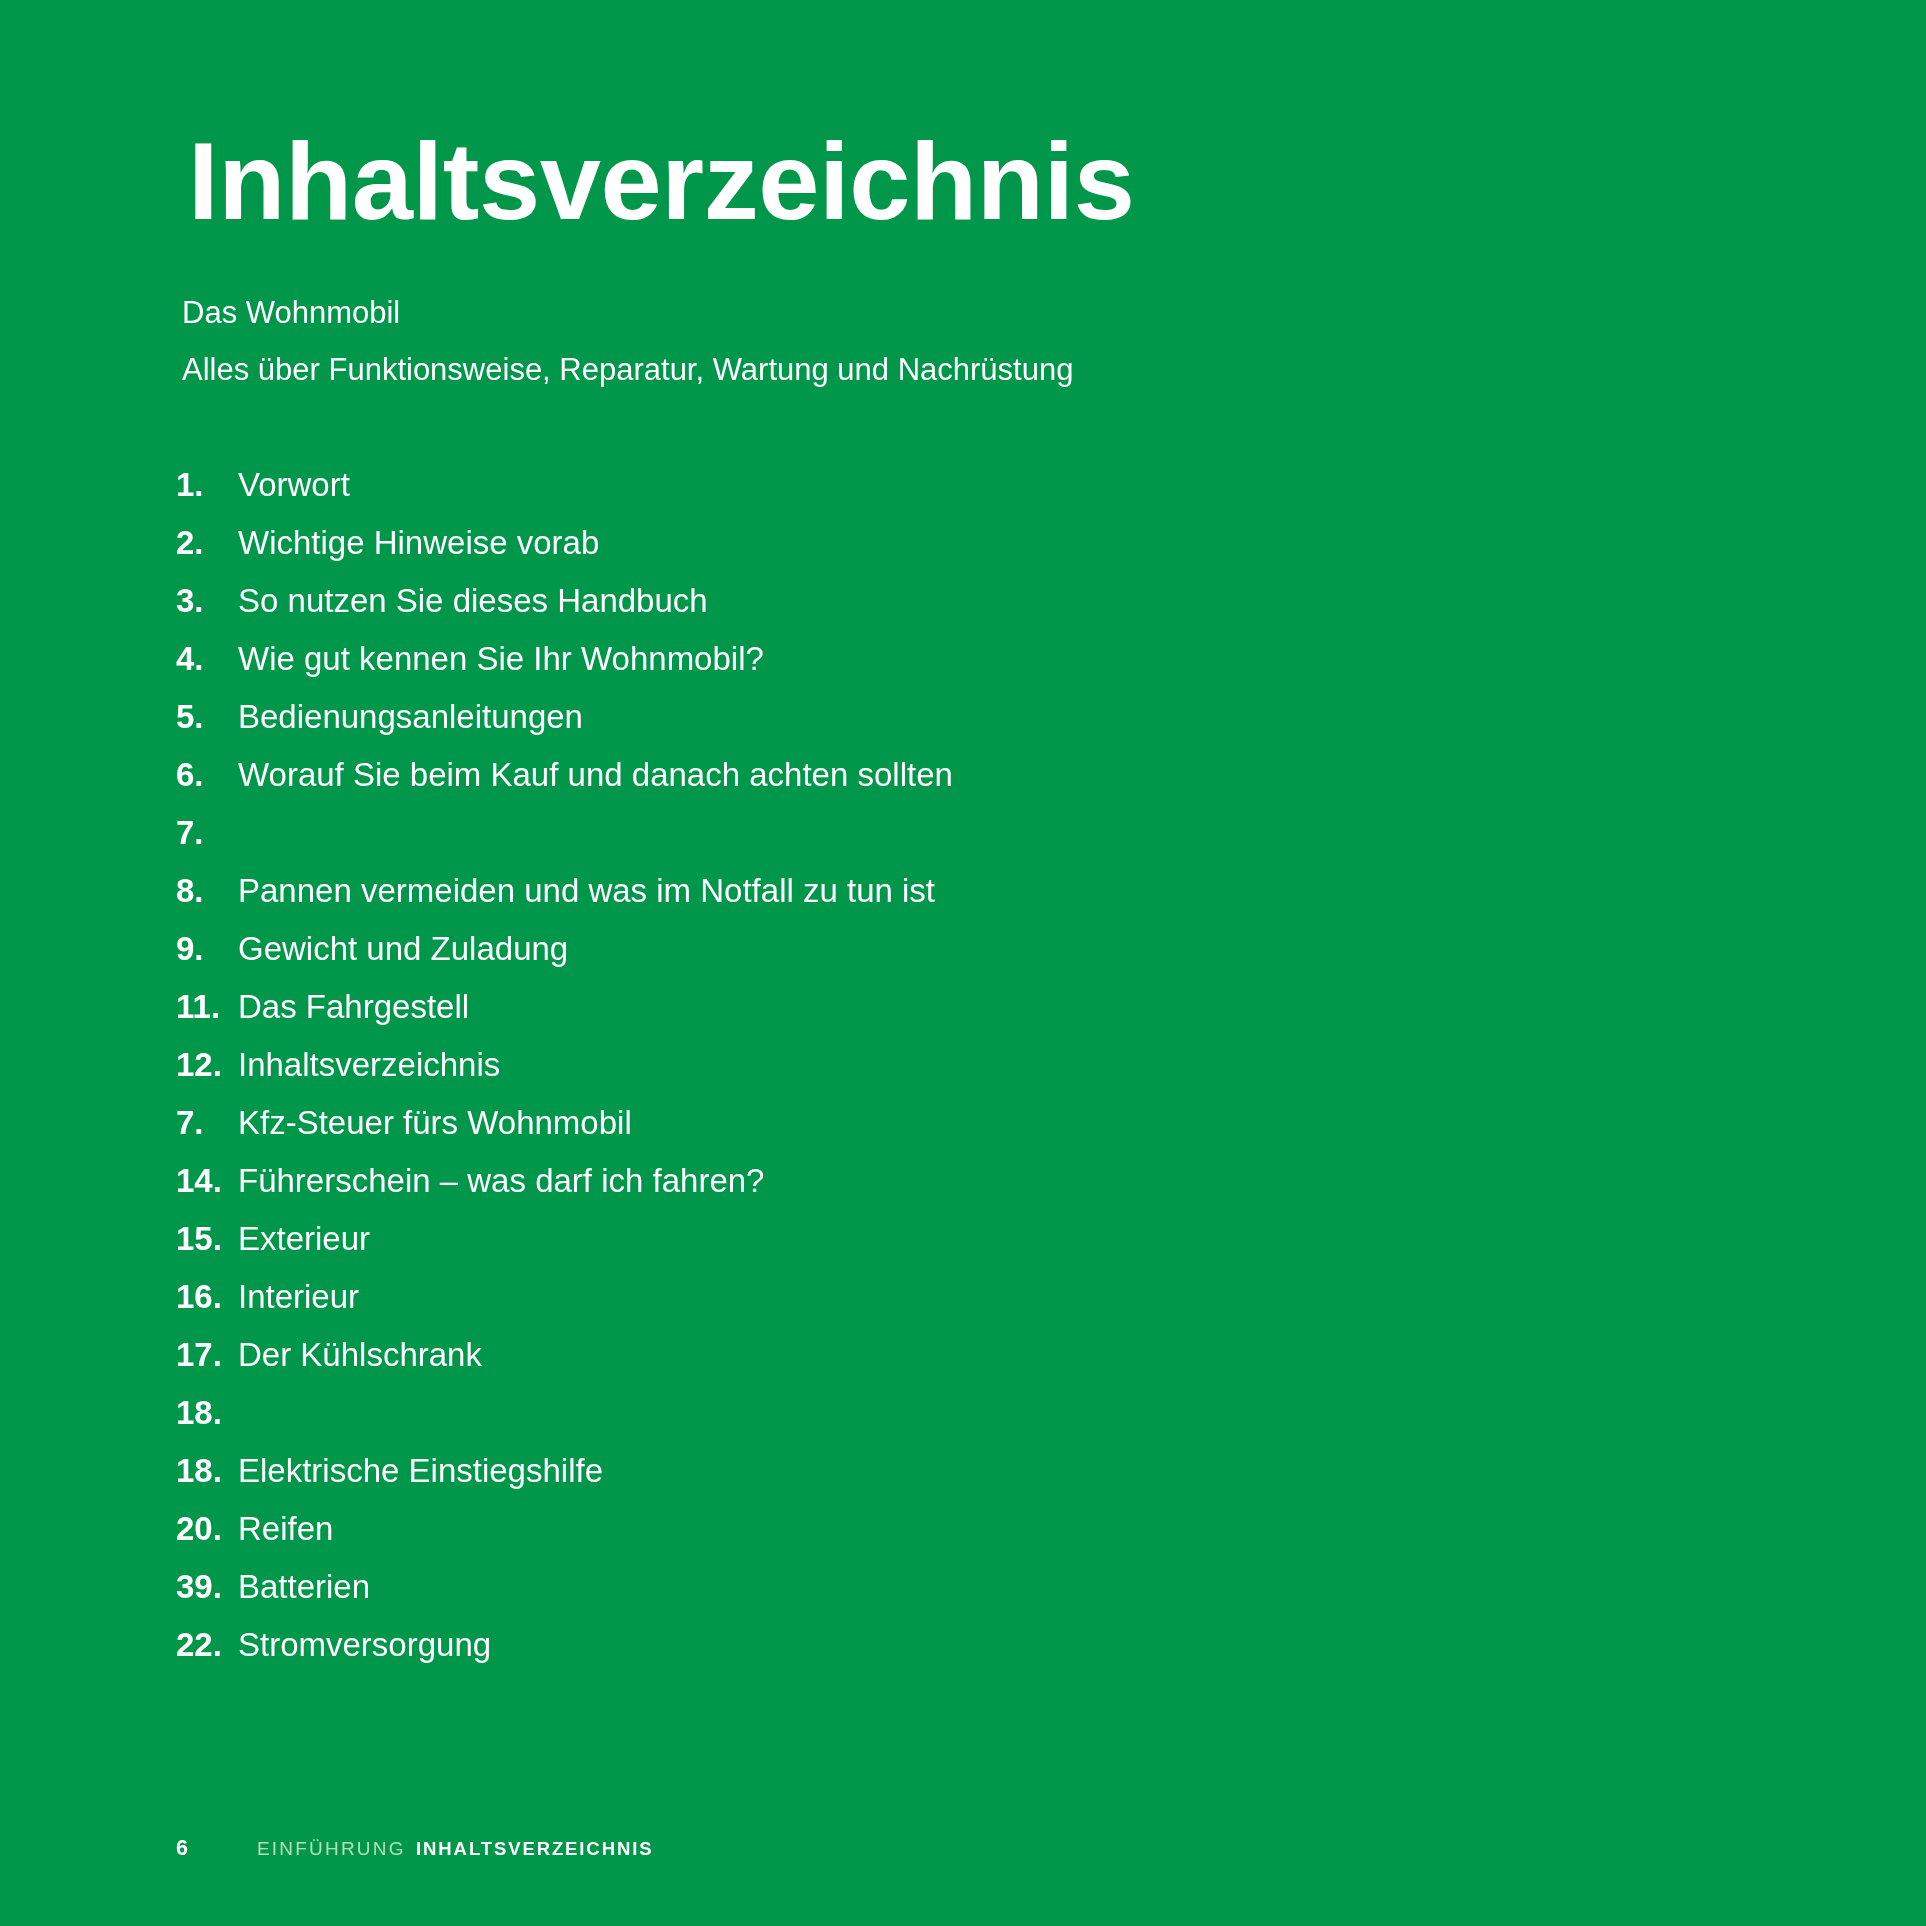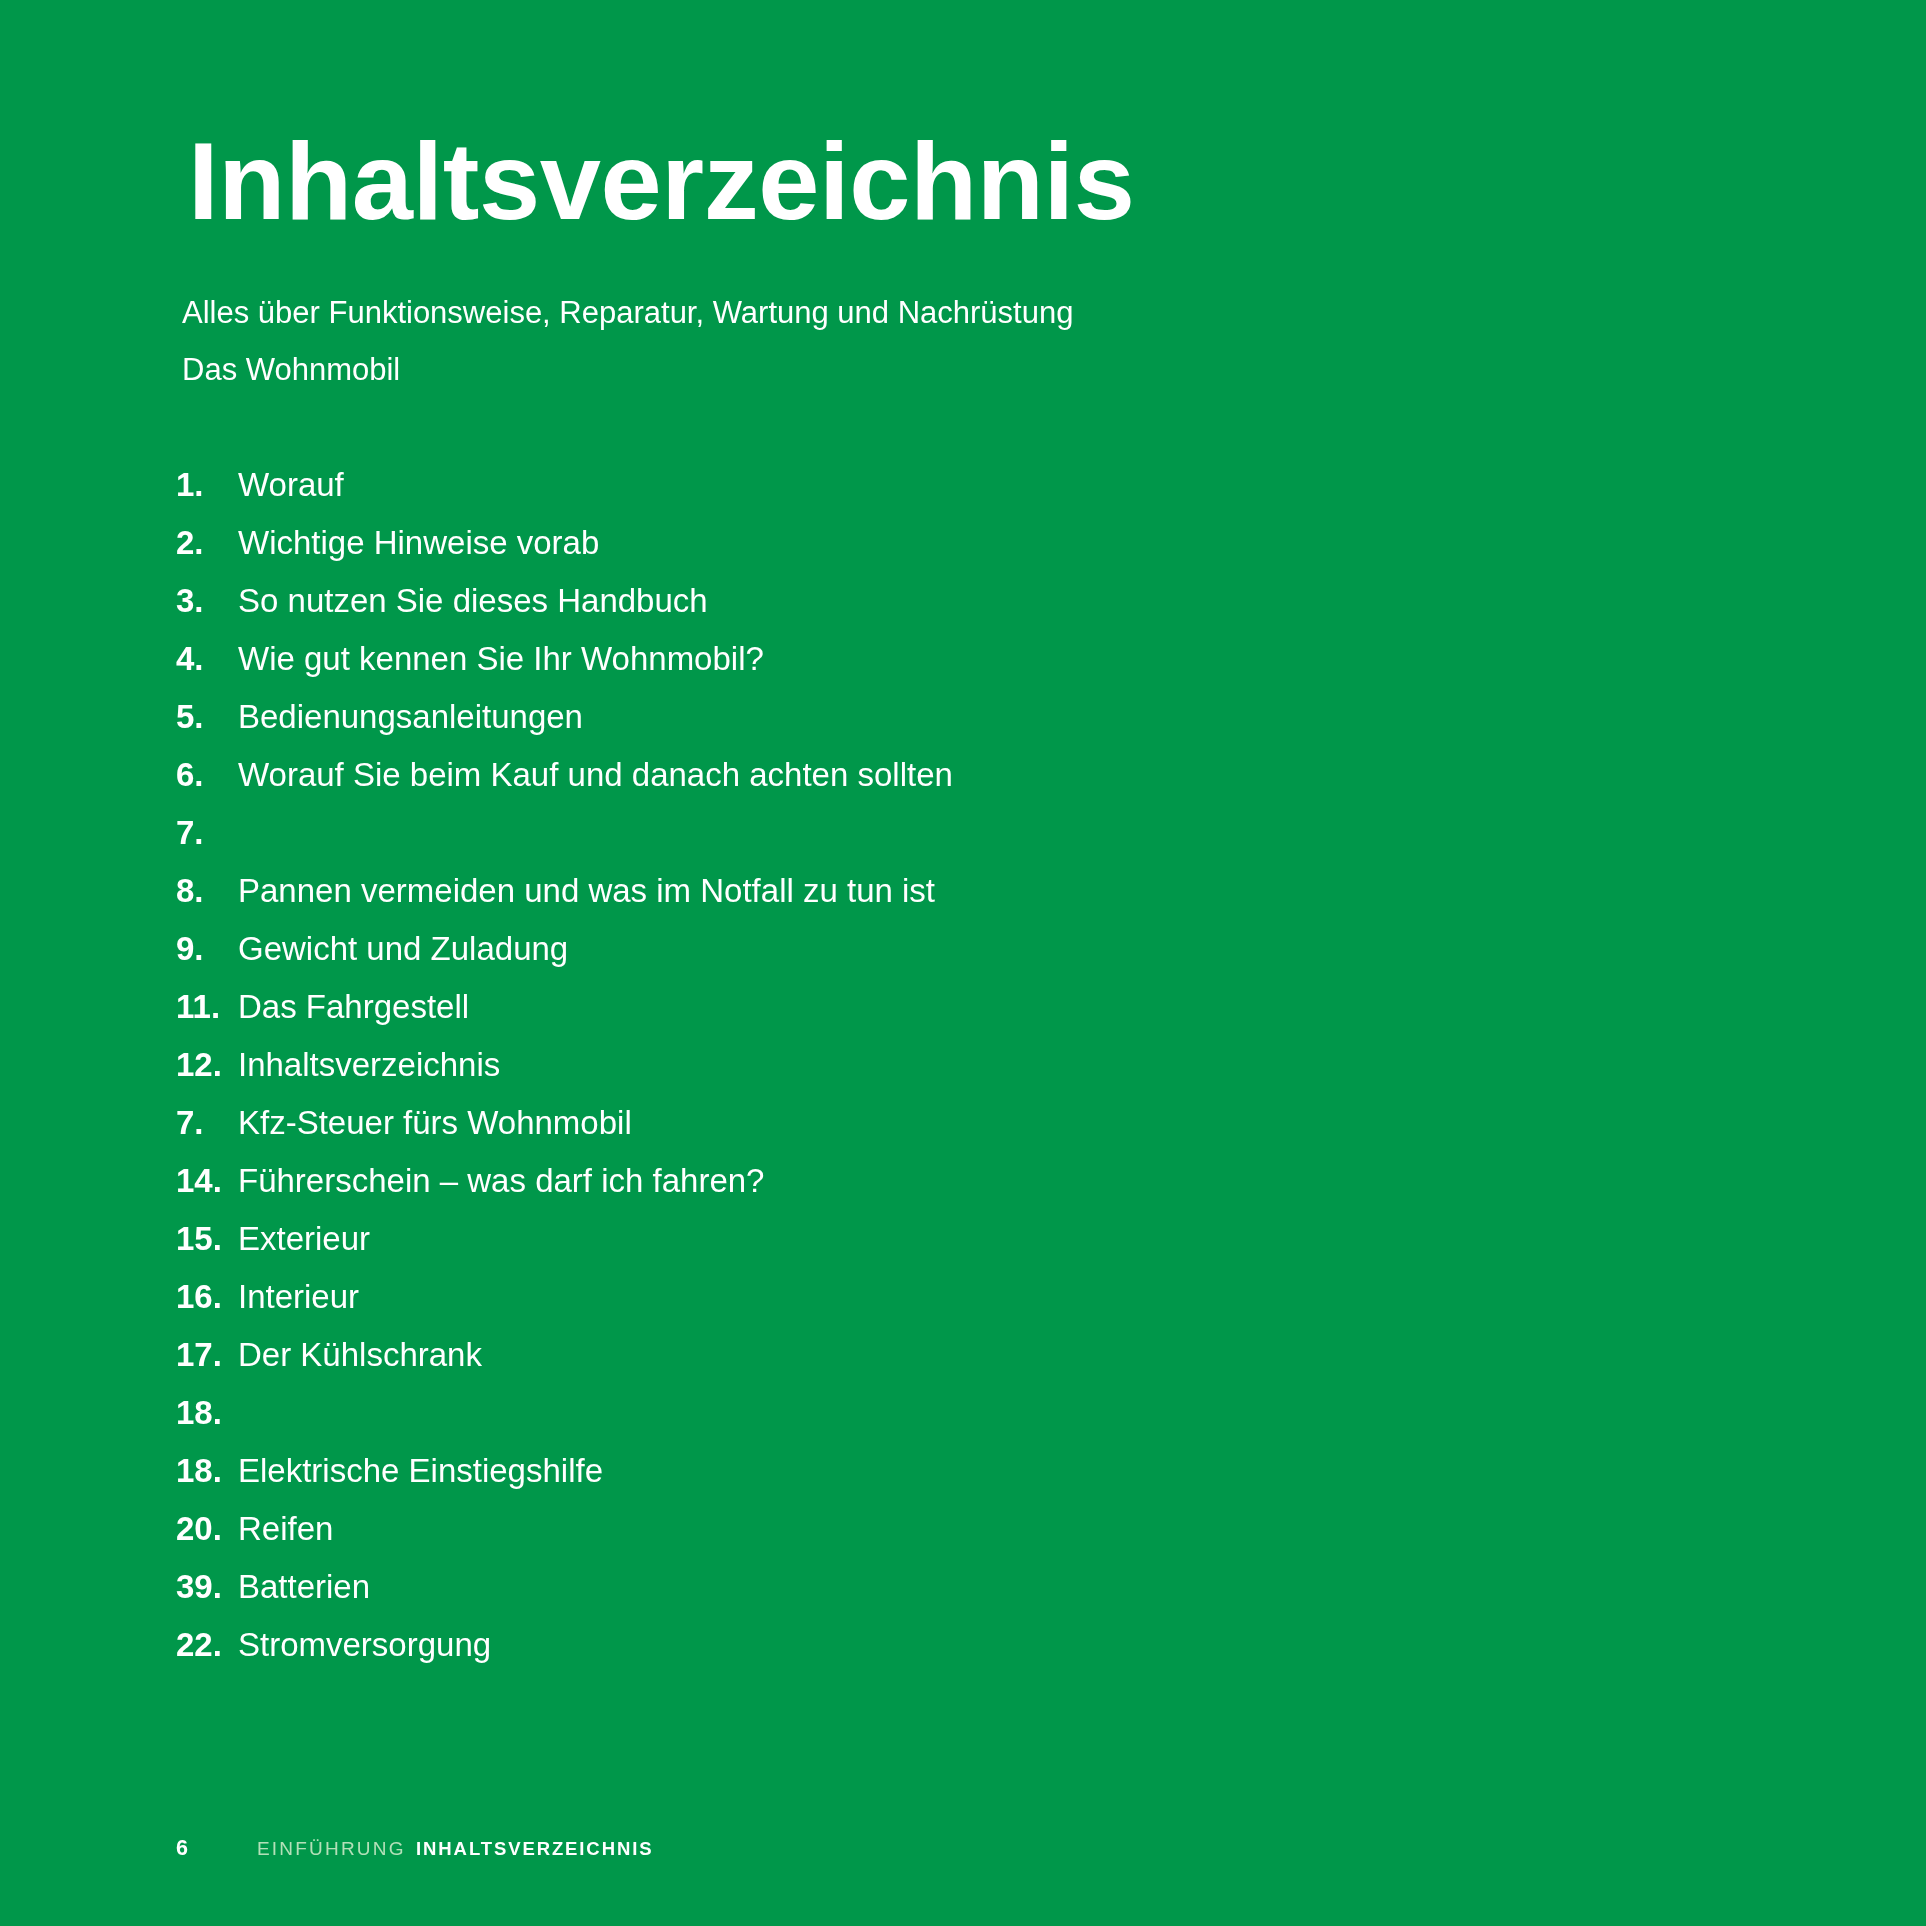--- a/index.html
+++ b/index.html
@@ -89,28 +89,28 @@
     letter-spacing: 1.9px;
     color: #ffffff;
   }
 </style>
 </head>
 <body>
 
 <h1 class="page-title">Inhaltsverzeichnis</h1>
 
 <div class="subtitle-block">
+  <div class="subtitle-line">Das Wohnmobil</div>
   <div class="subtitle-line">Alles über Funktionsweise, Reparatur, Wartung und Nachrüstung</div>
-  <div class="subtitle-line">Das Wohnmobil</div>
 </div>
 
 <ol class="toc-list">
   <li class="toc-item">
       <span class="toc-num">1.</span>
-      <span class="toc-label">Worauf</span>
+      <span class="toc-label">Vorwort</span>
     </li>
   <li class="toc-item">
       <span class="toc-num">2.</span>
       <span class="toc-label">Wichtige Hinweise vorab</span>
     </li>
   <li class="toc-item">
       <span class="toc-num">3.</span>
       <span class="toc-label">So nutzen Sie dieses Handbuch</span>
     </li>
   <li class="toc-item">

